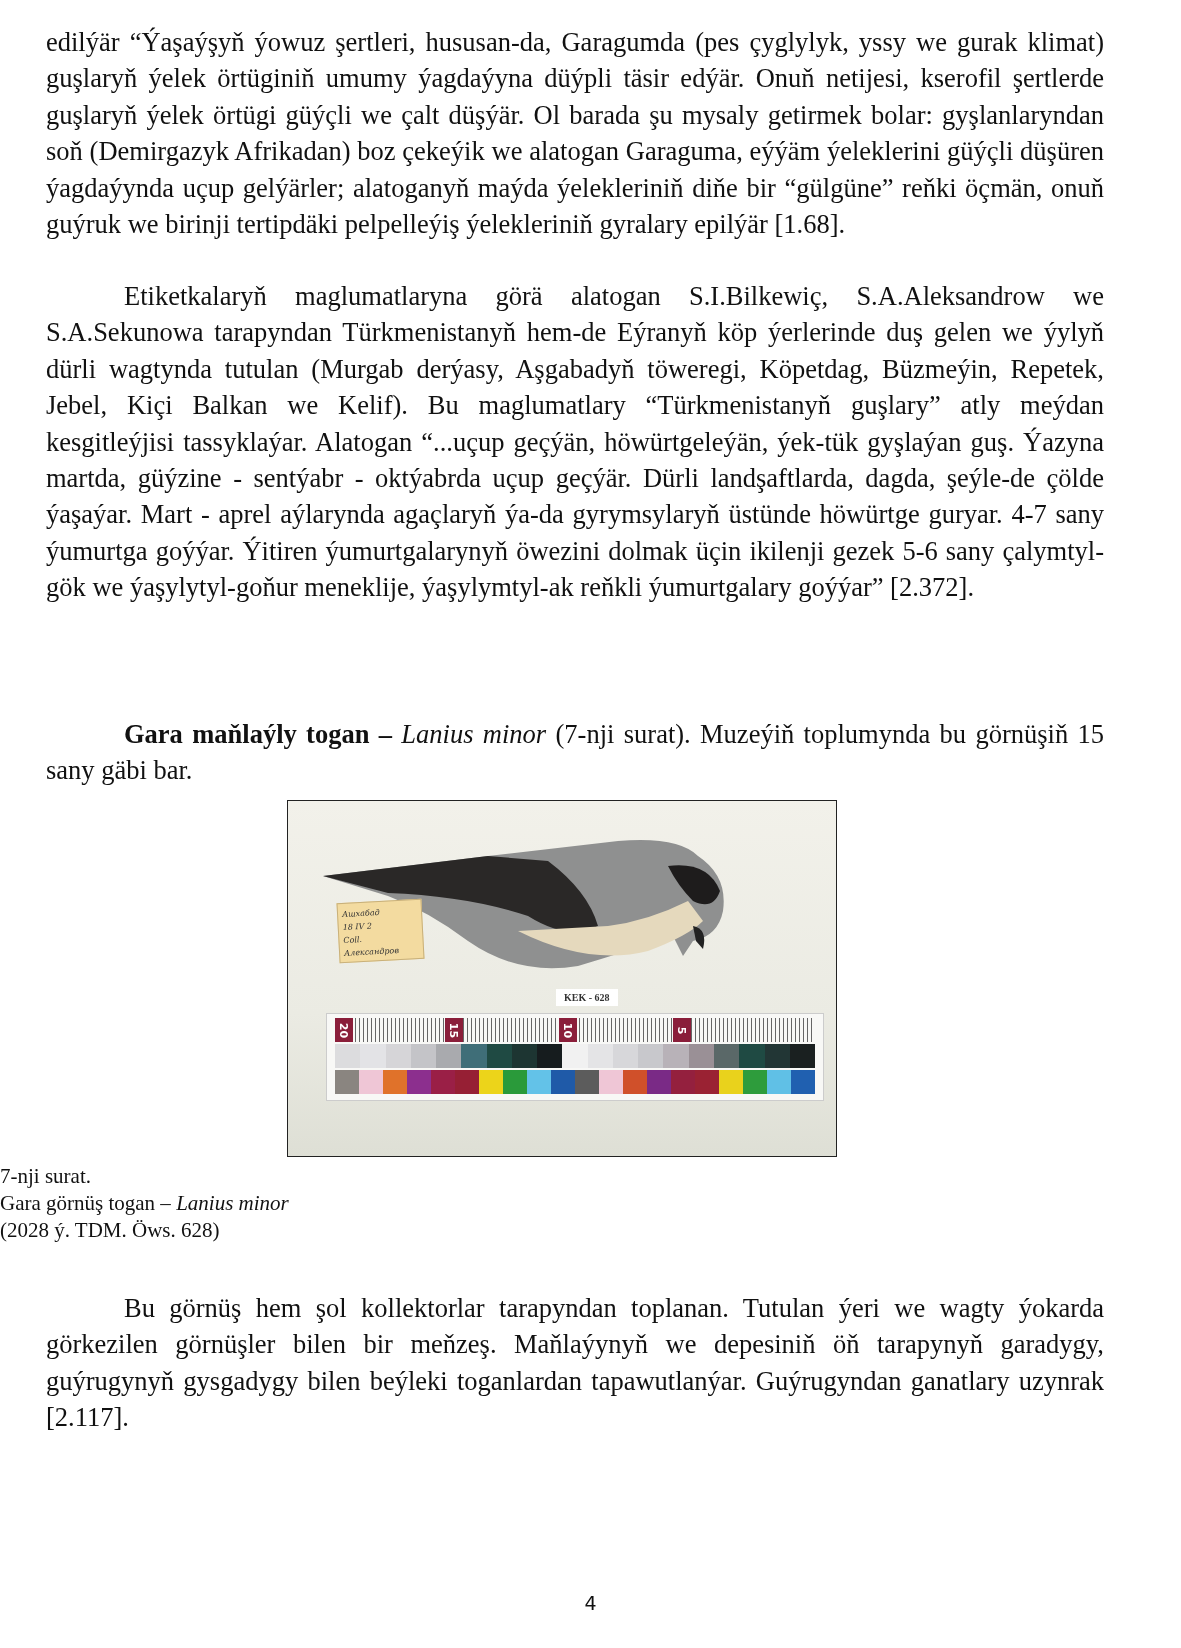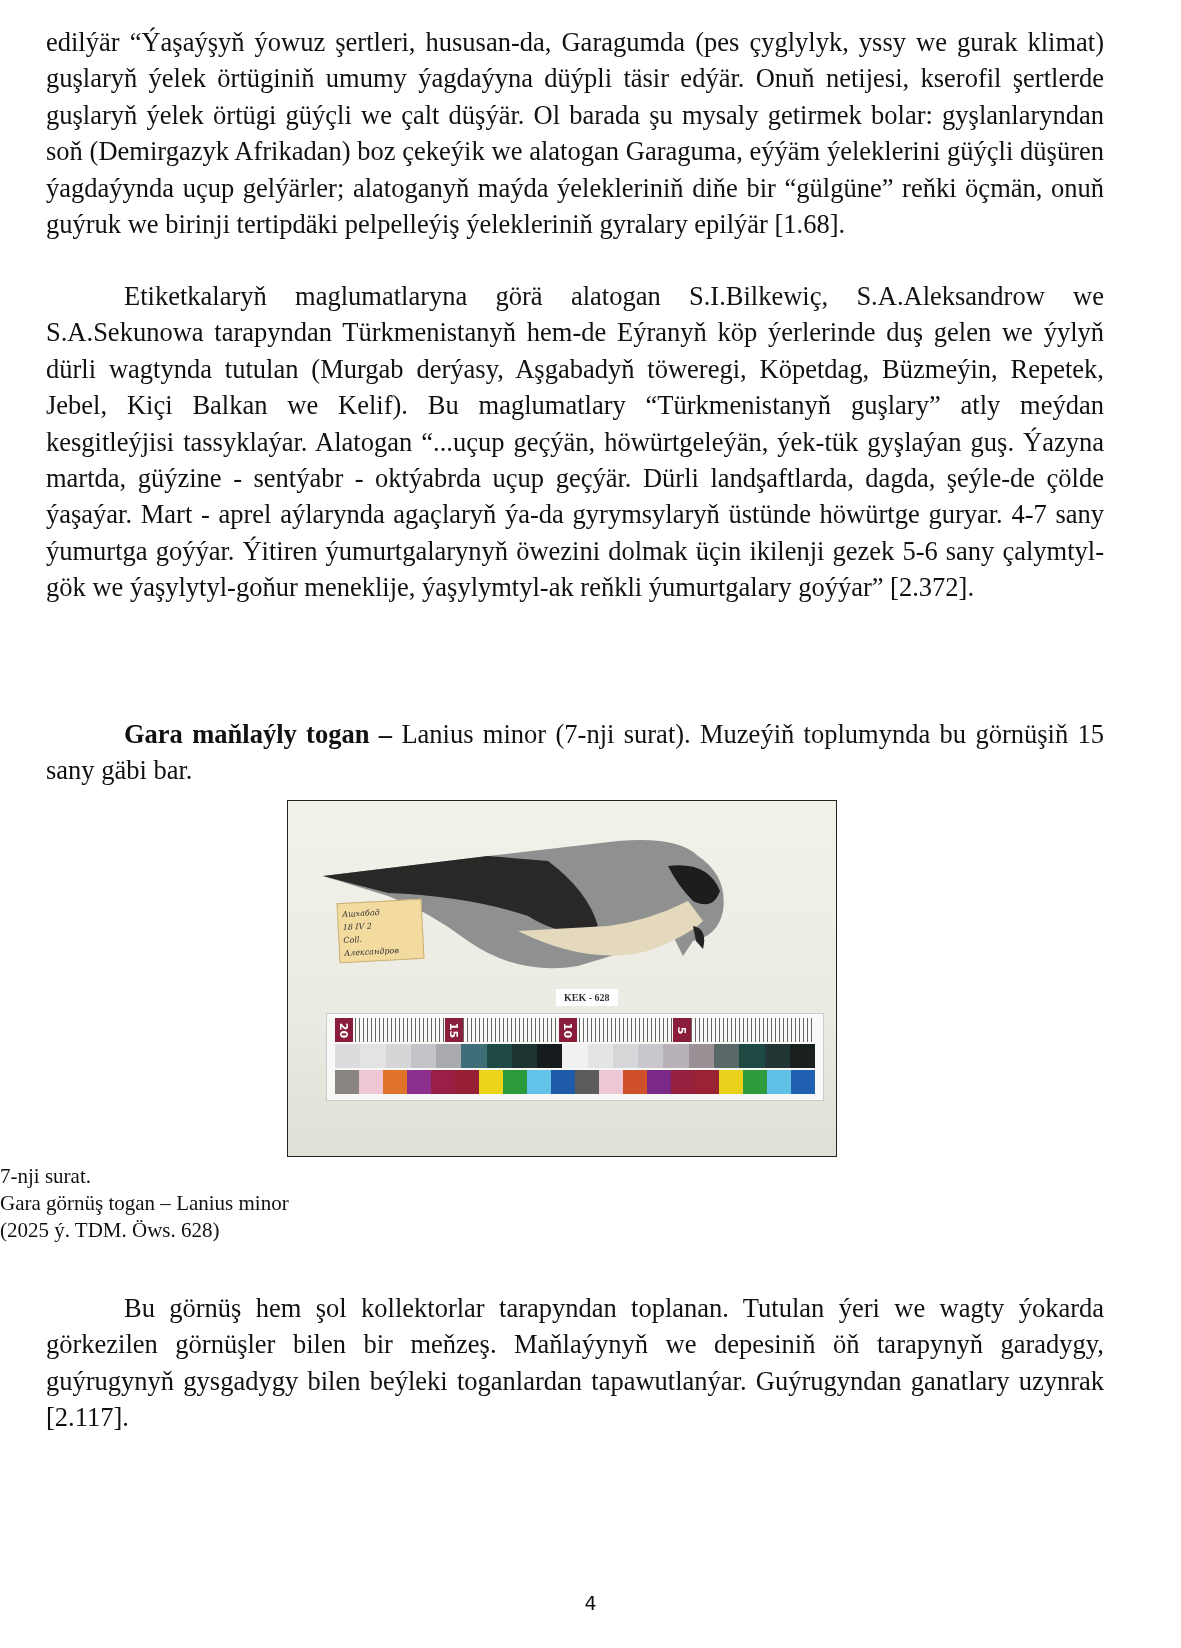--- a/index.html
+++ b/index.html
@@ -6,21 +6,21 @@
   body { width:1181px; height:1648px; position:relative; overflow:hidden;
          font-family:"Liberation Serif", serif; color:#111; }
   .page { position:absolute; left:0; top:0; width:1181px; height:1648px; }
   .p { position:absolute; left:30px; width:1058px; font-size:26.5px; line-height:36.4px;
        text-align:justify; margin:16px; }
   .p1 { top:8px; }
   .p2 { top:262px; text-indent:78px; }
   .p3 { top:700px; text-indent:78px; }
   .p4 { top:1274px; text-indent:78px; }
   .bold { font-weight:bold; }
-  .ital { }
+  .ital { font-style:italic; }
   .figure { position:absolute; left:287px; top:800px; width:548px; height:355px;
             border:1.5px solid #222; background:linear-gradient(180deg,#f2f1ea 0%,#ebebe3 60%,#dedfd5 100%); overflow:hidden; }
   .caption { position:absolute; left:0; width:1181px; top:1163px; text-align:left;
              font-size:21px; line-height:27px; }
   .pagenum { position:absolute; left:0; width:1181px; top:1592px; text-align:center;
              font-family:"DejaVu Sans", sans-serif; font-size:19px; }
   .tag { position:absolute; left:50px; top:100px; width:85px; height:60px; background:#f3dba0;
          border:1px solid #c8b07a; transform:rotate(-3deg); font-family:"DejaVu Serif", serif;
          font-size:8px; font-style:italic; color:#333; padding:4px; box-sizing:border-box; line-height:13px; }
   .kek { position:absolute; left:268px; top:188px; font-size:10px; font-weight:bold; color:#333;
@@ -117,19 +117,19 @@
           <div style="background: rgb(46, 156, 60);"></div>
           <div style="background: rgb(96, 192, 230);"></div>
           <div style="background: rgb(32, 96, 176);"></div>
         </div>
     </div>
   </div>
 
   <div class="caption">
     <div>7-nji surat.</div>
     <div><span>Gara görnüş togan – </span><span class="ital">Lanius minor</span></div>
-    <div>(2025 ý. TDM. Öws. 628)</div>
+    <div>(2028 ý. TDM. Öws. 628)</div>
   </div>
 
   <p class="p p4">Bu görnüş hem şol kollektorlar tarapyndan toplanan. Tutulan ýeri we wagty ýokarda görkezilen görnüşler bilen bir meňzeş. Maňlaýynyň  we  depesiniň  öň tarapynyň  garadygy,  guýrugynyň gysgadygy bilen beýleki toganlardan tapawutlanýar. Guýrugyndan ganatlary uzynrak [2.117].</p>
 
   <div class="pagenum">4</div>
 </div>
 
 </body></html>

